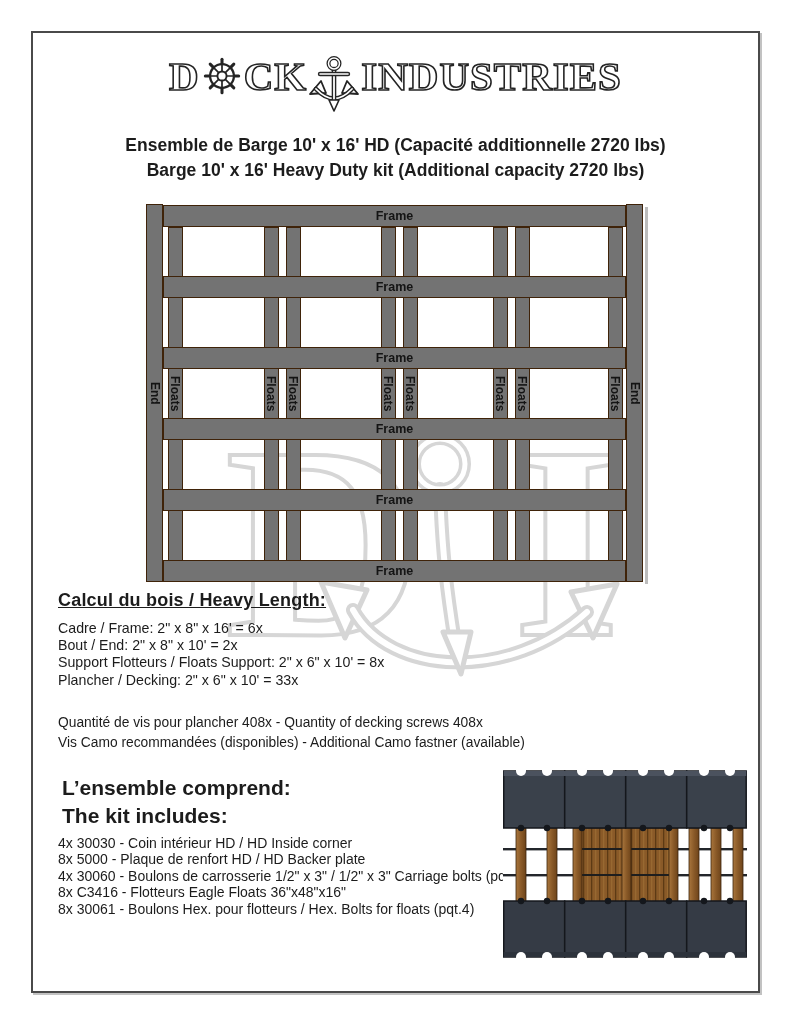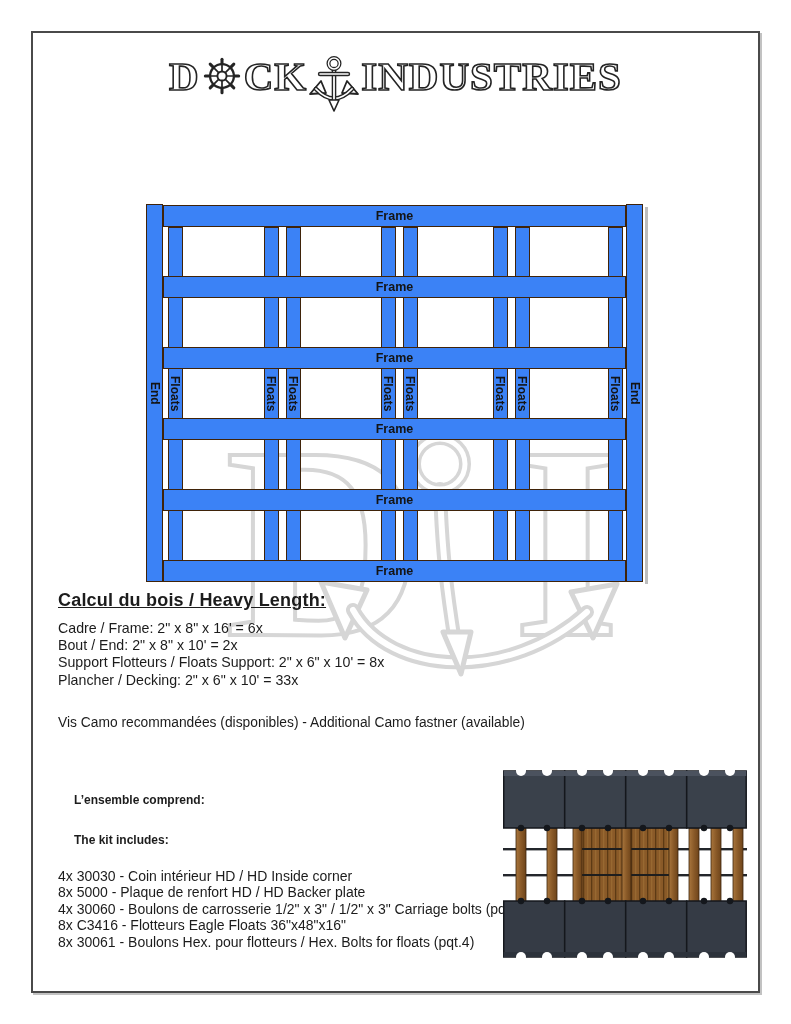--- a/index.html
+++ b/index.html
@@ -24,42 +24,42 @@
         color:#fff;-webkit-text-stroke:1.6px #242424;letter-spacing:1px;white-space:pre;}
   .logo .wheel{margin:0 2px;}
   .logo .anchor{margin:0 1px;}
 
   
   .titles{position:absolute;left:0;right:0;top:133px;text-align:center;z-index:2;}
   .titles div{font-size:17.5px;font-weight:bold;line-height:25px;}
 
   
   .diagram{position:absolute;left:146px;top:204px;width:500px;height:378px;z-index:1;}
-  .board{position:absolute;background:#3b82f6;border:1px solid #3f2309;box-sizing:border-box;}
+  .board{position:absolute;background:#737373;border:1px solid #3f2309;box-sizing:border-box;}
   .end-board{top:0;width:17px;height:378px;z-index:3;}
   .end-left{left:0;}
   .end-right{left:480px;}
   .frame-board{left:17px;width:463px;height:22px;z-index:2;text-align:center;
         font-size:12.5px;font-weight:bold;line-height:20px;color:#141414;}
   .float-board{top:23px;width:15px;height:334px;z-index:1;}
   .vlabel{position:absolute;left:0;right:0;top:50%;transform:translateY(-50%);
         writing-mode:vertical-rl;text-orientation:mixed;margin:0 auto;
         font-size:12px;font-weight:bold;color:#141414;height:46px;display:block;text-align:center;}
   .end-board .vlabel{height:34px;}
   .diagram-shadow{position:absolute;left:499px;top:3px;width:3px;height:377px;background:#bdbdbd;}
 
   
   .wood-section{position:absolute;left:58px;top:589px;z-index:2;}
   .wood-section h2{margin:0 0 9px 0;font-size:18px;line-height:22px;
         text-decoration:underline;letter-spacing:.2px;}
   .wood-lines div{font-size:14.2px;line-height:17.2px;}
   .screws{position:absolute;left:58px;top:713px;z-index:2;}
   .screws div{font-size:13.8px;line-height:19.5px;}
   .kit{position:absolute;left:58px;top:772px;z-index:2;}
-  .kit h2{margin:16px;font-size:12px;line-height:24px;}
+  .kit h2{margin:4px;font-size:21px;line-height:24px;}
   .kit-lines{margin-top:7px;}
   .kit-lines div{font-size:14px;line-height:16.4px;}
 
   
   .product{position:absolute;left:503px;top:770px;width:244px;height:188px;z-index:2;}
 </style>
 </head>
 <body>
 
 <div class="page">
@@ -119,20 +119,24 @@
         <polygon points="21,44 31,44 26,55" fill="#fff" stroke="#242424" stroke-width="1.6"></polygon>
         <path d="M12 18 H40" stroke="#242424" stroke-width="4.4"></path>
         <path d="M12 18 H40" stroke="#fff" stroke-width="1.6"></path>
         <circle cx="26" cy="7.5" r="5.5" fill="none" stroke="#242424" stroke-width="4"></circle>
         <circle cx="26" cy="7.5" r="5.5" fill="none" stroke="#fff" stroke-width="1.5"></circle>
       </g>
     </svg>
     <span class="logo-text">INDUSTRIES</span>
   </header>
 
+  <div class="titles">
+    <div>Ensemble de Barge 10' x 16' HD (Capacité additionnelle 2720 lbs)</div>
+    <div>Barge 10' x 16' Heavy Duty kit (Additional capacity 2720 lbs)</div>
+  </div>
 
   <div class="diagram">
     <div class="diagram-shadow"></div>
 
     <div class="board float-board" style="left:22px">
         <span class="vlabel">Floats</span>
       </div>
     <div class="board float-board" style="left:118px">
         <span class="vlabel">Floats</span>
       </div>
@@ -175,20 +179,21 @@
     <div class="wood-lines">
 
     <div>Cadre / Frame: 2" x 8" x 16' = 6x</div>
         <div>Bout / End: 2" x 8" x 10' = 2x</div>
         <div>Support Flotteurs / Floats Support: 2" x 6" x 10' = 8x</div>
         <div>Plancher / Decking: 2" x 6" x 10' = 33x</div>
       </div>
   </section>
 
   <section class="screws">
+    <div>Quantité de vis pour plancher 408x - Quantity of decking screws 408x</div>
     <div>Vis Camo recommandées (disponibles) - Additional Camo fastner (available)</div>
   </section>
 
   <section class="kit">
     <h2>L’ensemble comprend:</h2>
     <h2>The kit includes:</h2>
     <div class="kit-lines">
 
     <div>4x 30030 - Coin intérieur HD / HD Inside corner</div>
         <div>8x 5000 - Plaque de renfort HD / HD Backer plate</div>

